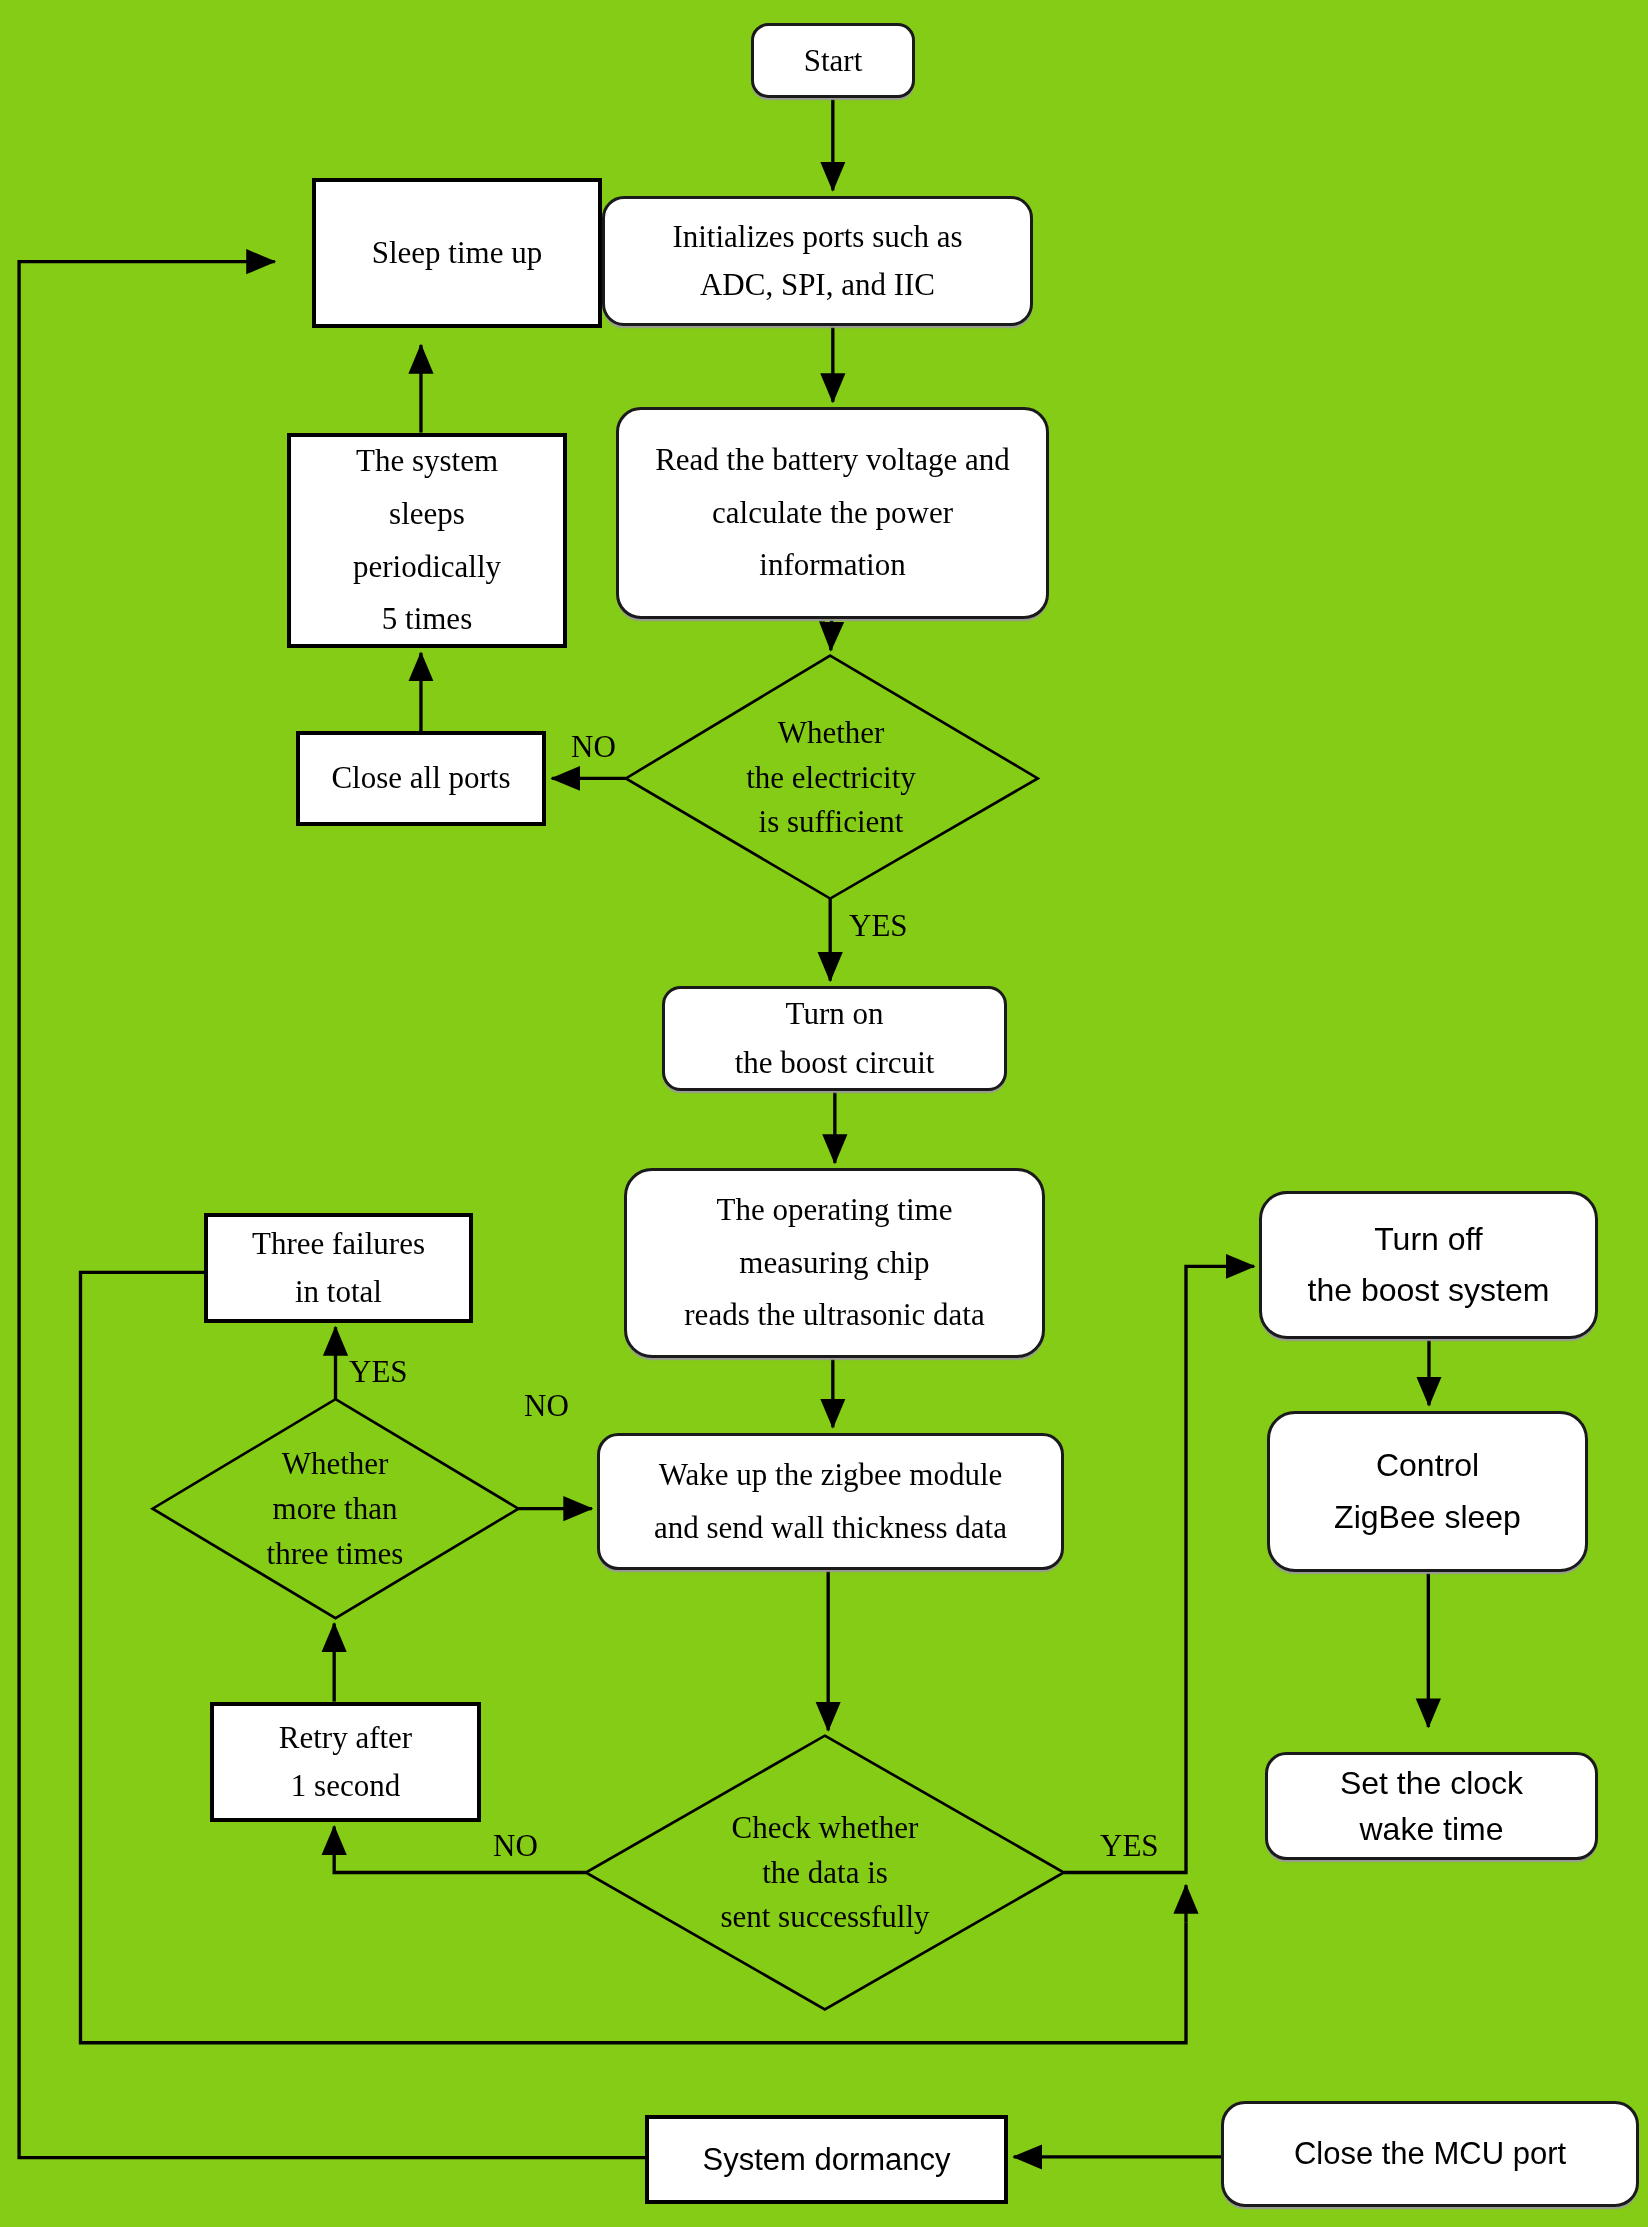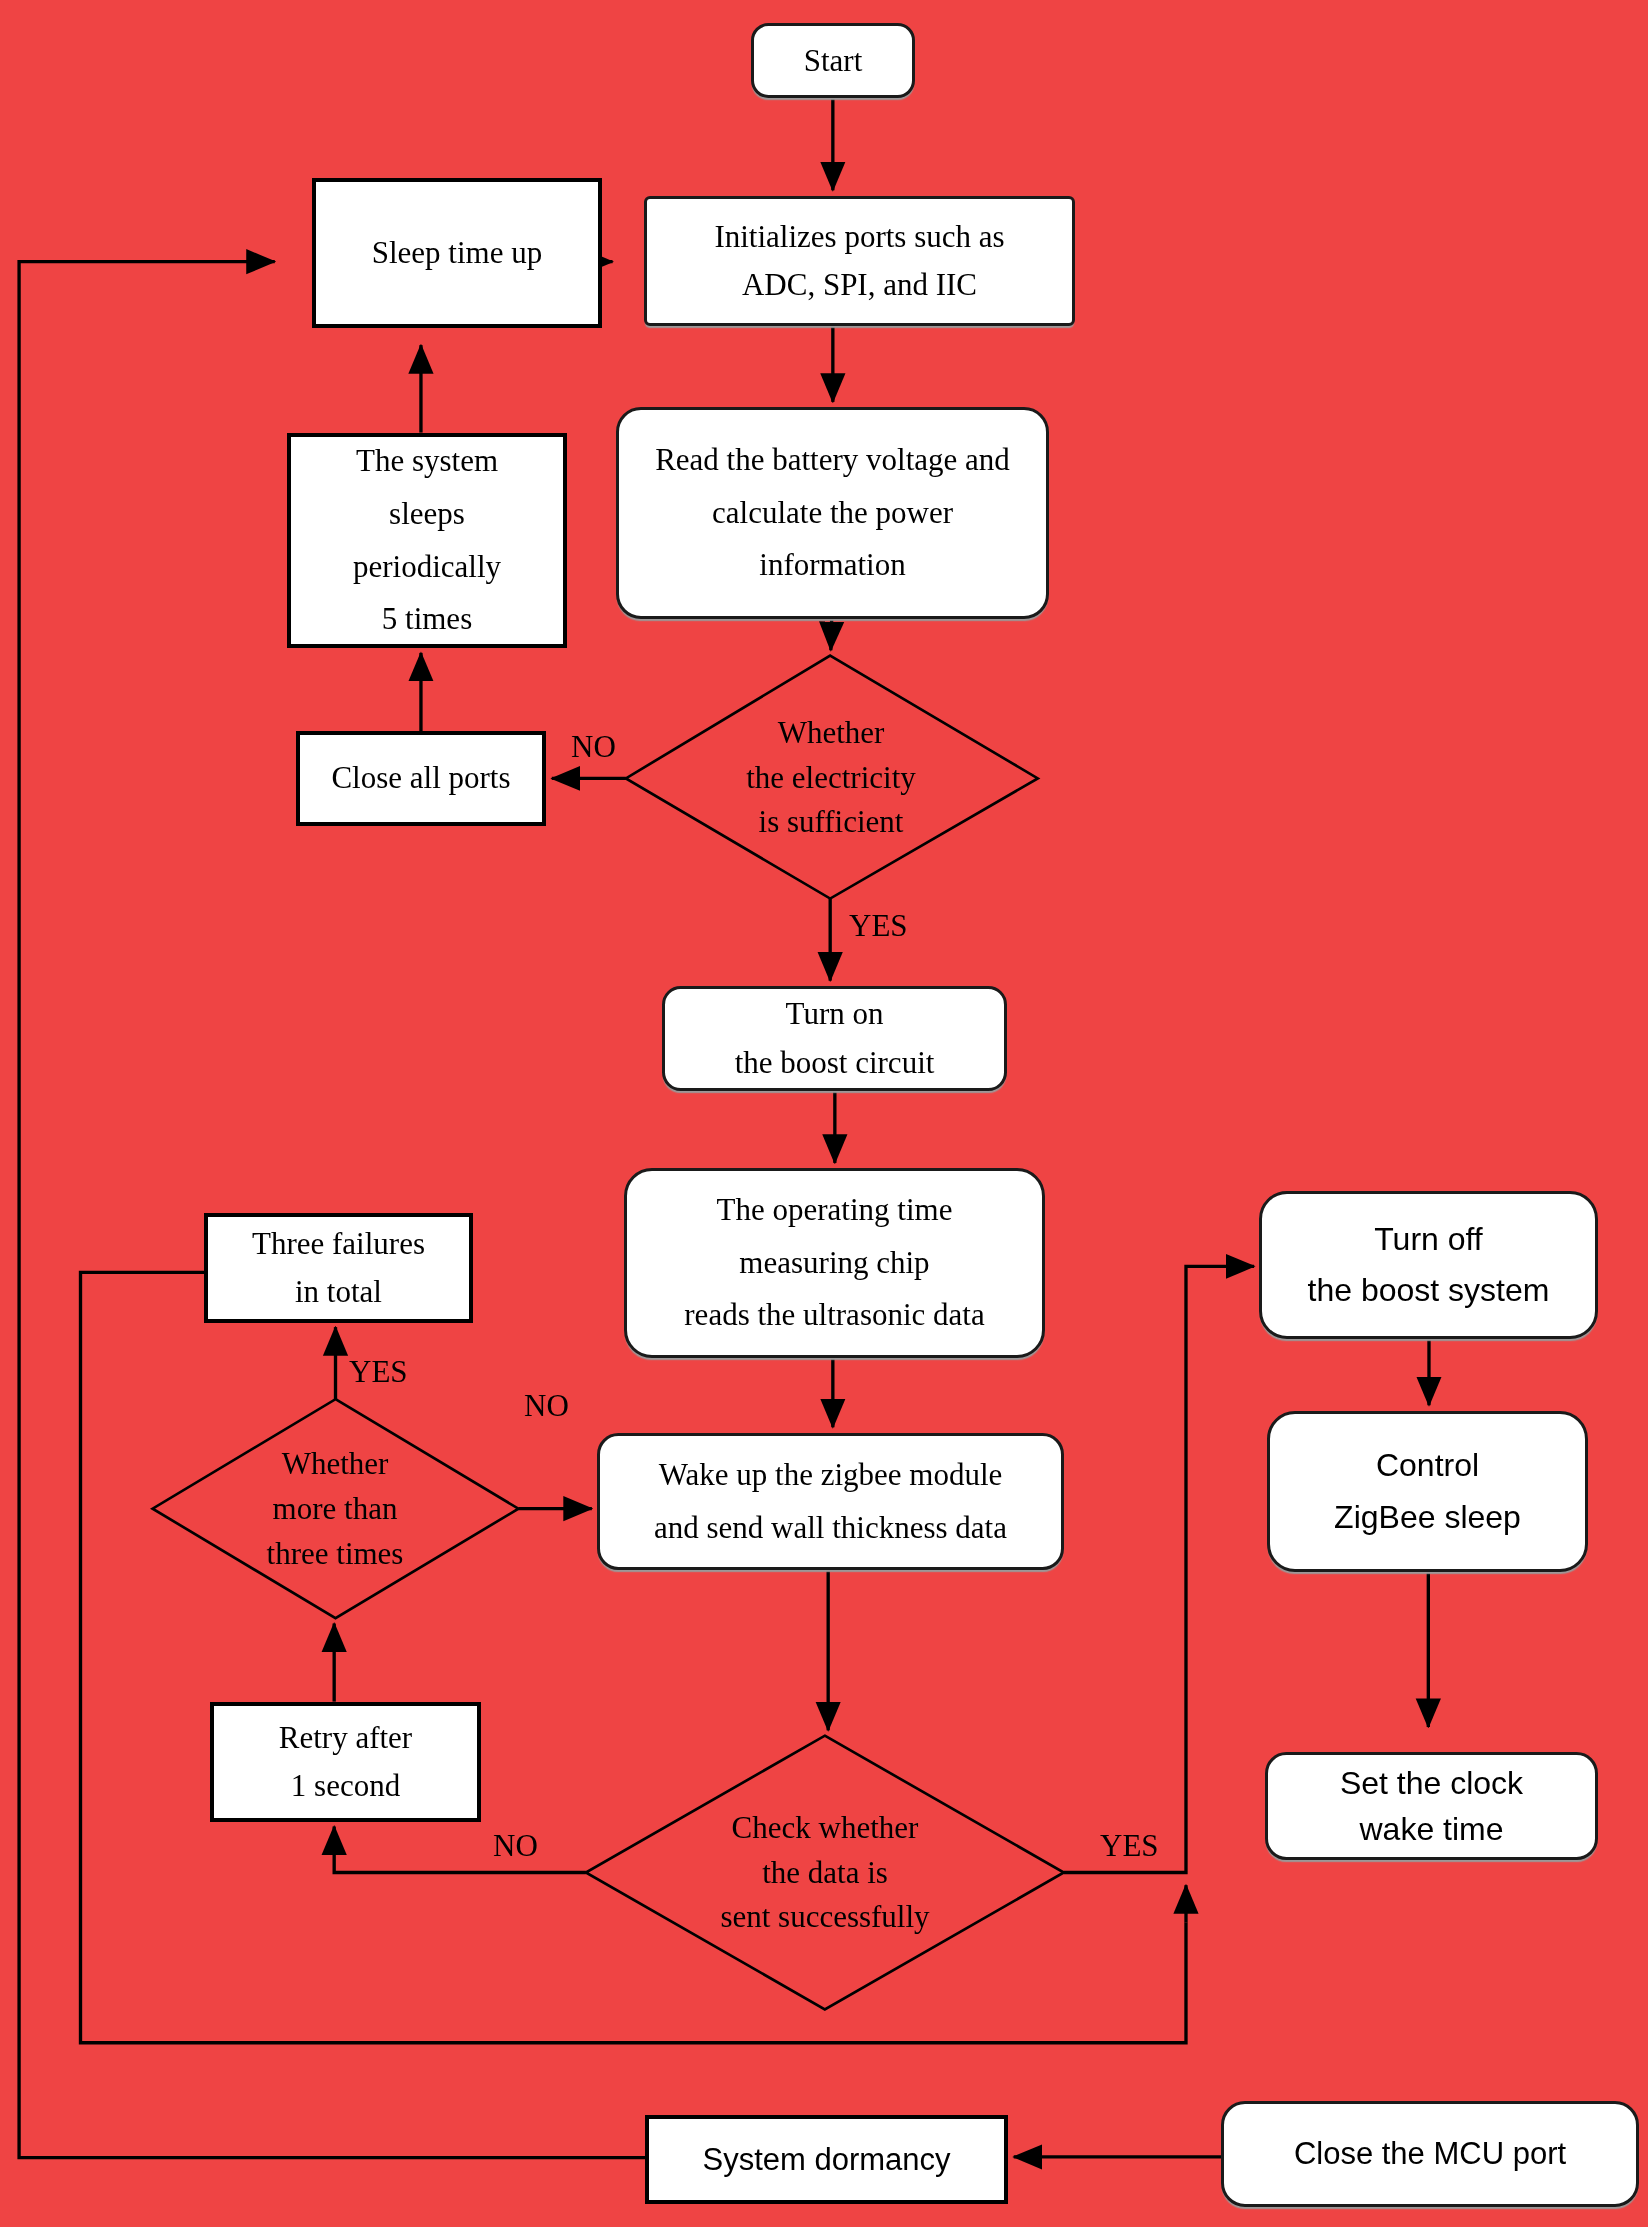--- a/index.html
+++ b/index.html
@@ -1,19 +1,19 @@
 <!DOCTYPE html>
 <html style="font-size:10.7px"><head>
 <meta charset="utf-8">
 <style>
   html,body{margin:0;padding:0;background:#ffffff;}
   #canvas{
     position:relative;
     width:1649px;height:2227px;
-    background:#ef4444;
+    background:#84cc16;
     font-family:"Liberation Serif", serif;
   }
   #wires{position:absolute;left:0;top:0;width:1649px;height:2227px;}
   .node{
     position:absolute;
     display:flex;align-items:center;justify-content:center;
     text-align:center;
     white-space:pre-line;
     color:#000;
     font-size:31px;
@@ -76,21 +76,21 @@
     <polyline points="1593,2805 1776,2805 1776,1897 1878,1897" marker-end="url(#ah)"></polyline>
     <polyline points="2140,2005 2140,2105" marker-end="url(#ah)"></polyline>
     <polyline points="2139,2354 2139,2587" marker-end="url(#ah)"></polyline>
     <polyline points="1829,3231 1518,3231" marker-end="url(#ah)"></polyline>
   </svg>
 
   <div class="node round" style="left:751px;top:23.4px;width:164px;height:75px;border-radius:17.4px;">Start</div>
 
   <div class="node rect" style="left:280px;top:178px;width:290px;height:150px;margin-left:32px;">Sleep time up</div>
 
-  <div class="node round" style="left:644px;top:196px;width:431px;height:130px;border-radius:6px;">Initializes ports such as
+  <div class="node round" style="left:602px;top:196px;width:431px;height:130px;border-radius:22px;">Initializes ports such as
 ADC, SPI, and IIC</div>
 
   <div class="node rect lh17" style="left:287px;top:433px;width:280px;height:215px;">The system
 sleeps
 periodically
 5 times</div>
 
   <div class="node round lh17" style="left:616px;top:407px;width:433px;height:212px;border-radius:25px;">Read the battery voltage and
 calculate the power
 information</div>

